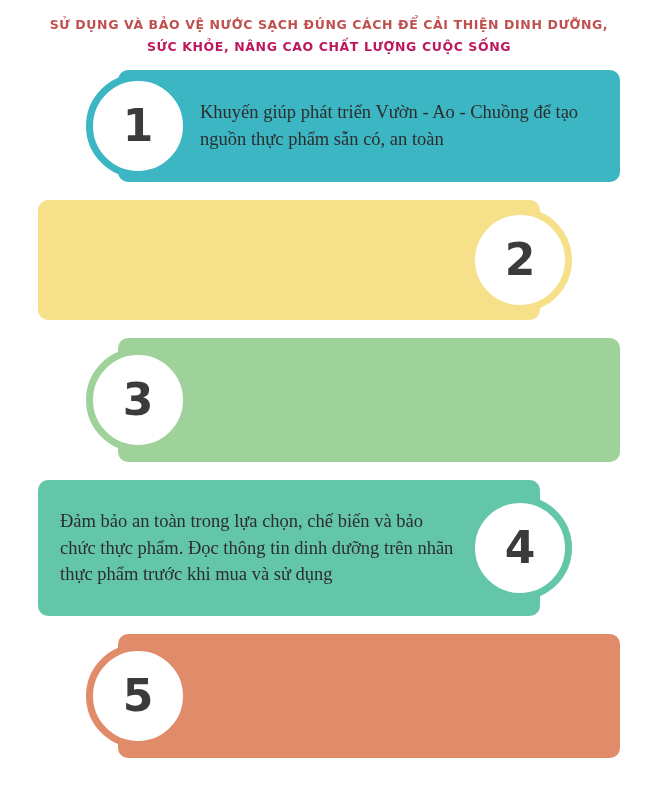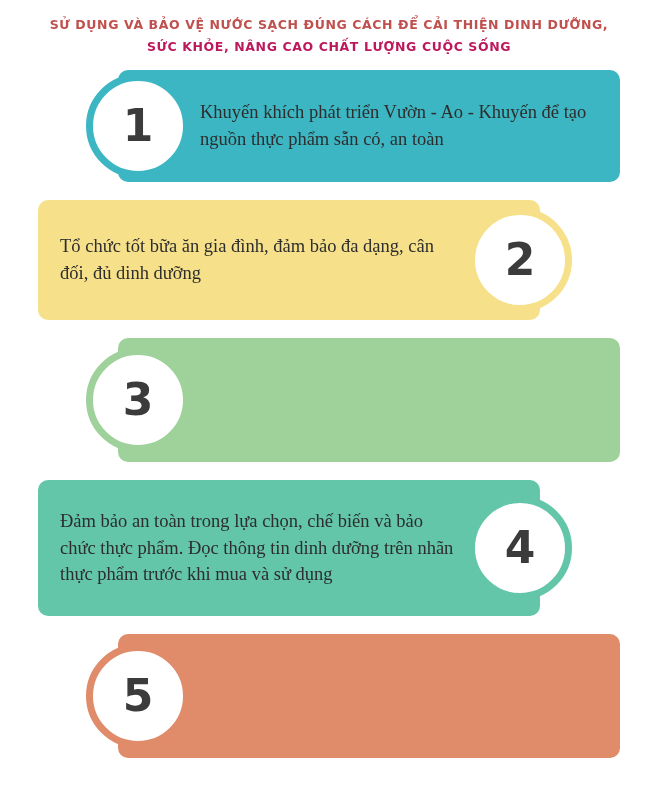--- a/index.html
+++ b/index.html
@@ -131,29 +131,28 @@
     <div class="header-line" style="color: #be185d;">SỨC KHỎE, NÂNG CAO CHẤT LƯỢNG CUỘC SỐNG</div>
   </div>
 
   <div class="steps">
 
     <div class="step step-1 left">
       <div class="bar" style="background: rgb(60, 182, 195);"></div>
       <div class="circle" style="border: 7px solid rgb(60, 182, 195);">
         <span class="circle-num">1</span>
       </div>
-      <div class="step-text">Khuyến khích phát triển Vườn - Ao - Khuyến để tạo nguồn thực phẩm sẵn có, an toàn</div>
+      <div class="step-text">Khuyến giúp phát triển Vườn - Ao - Chuồng để tạo nguồn thực phẩm sẵn có, an toàn</div>
     </div>
 
     <div class="step step-2 right">
       <div class="bar" style="background: rgb(246, 225, 138);"></div>
       <div class="circle" style="border: 7px solid rgb(246, 225, 138);">
         <span class="circle-num">2</span>
       </div>
-      <div class="step-text">Tổ chức tốt bữa ăn gia đình, đảm bảo đa dạng, cân đối, đủ dinh dưỡng</div>
     </div>
 
     <div class="step step-3 left">
       <div class="bar" style="background: rgb(158, 210, 154);"></div>
       <div class="circle" style="border: 7px solid rgb(158, 210, 154);">
         <span class="circle-num">3</span>
       </div>
     </div>
 
     <div class="step step-4 right">

